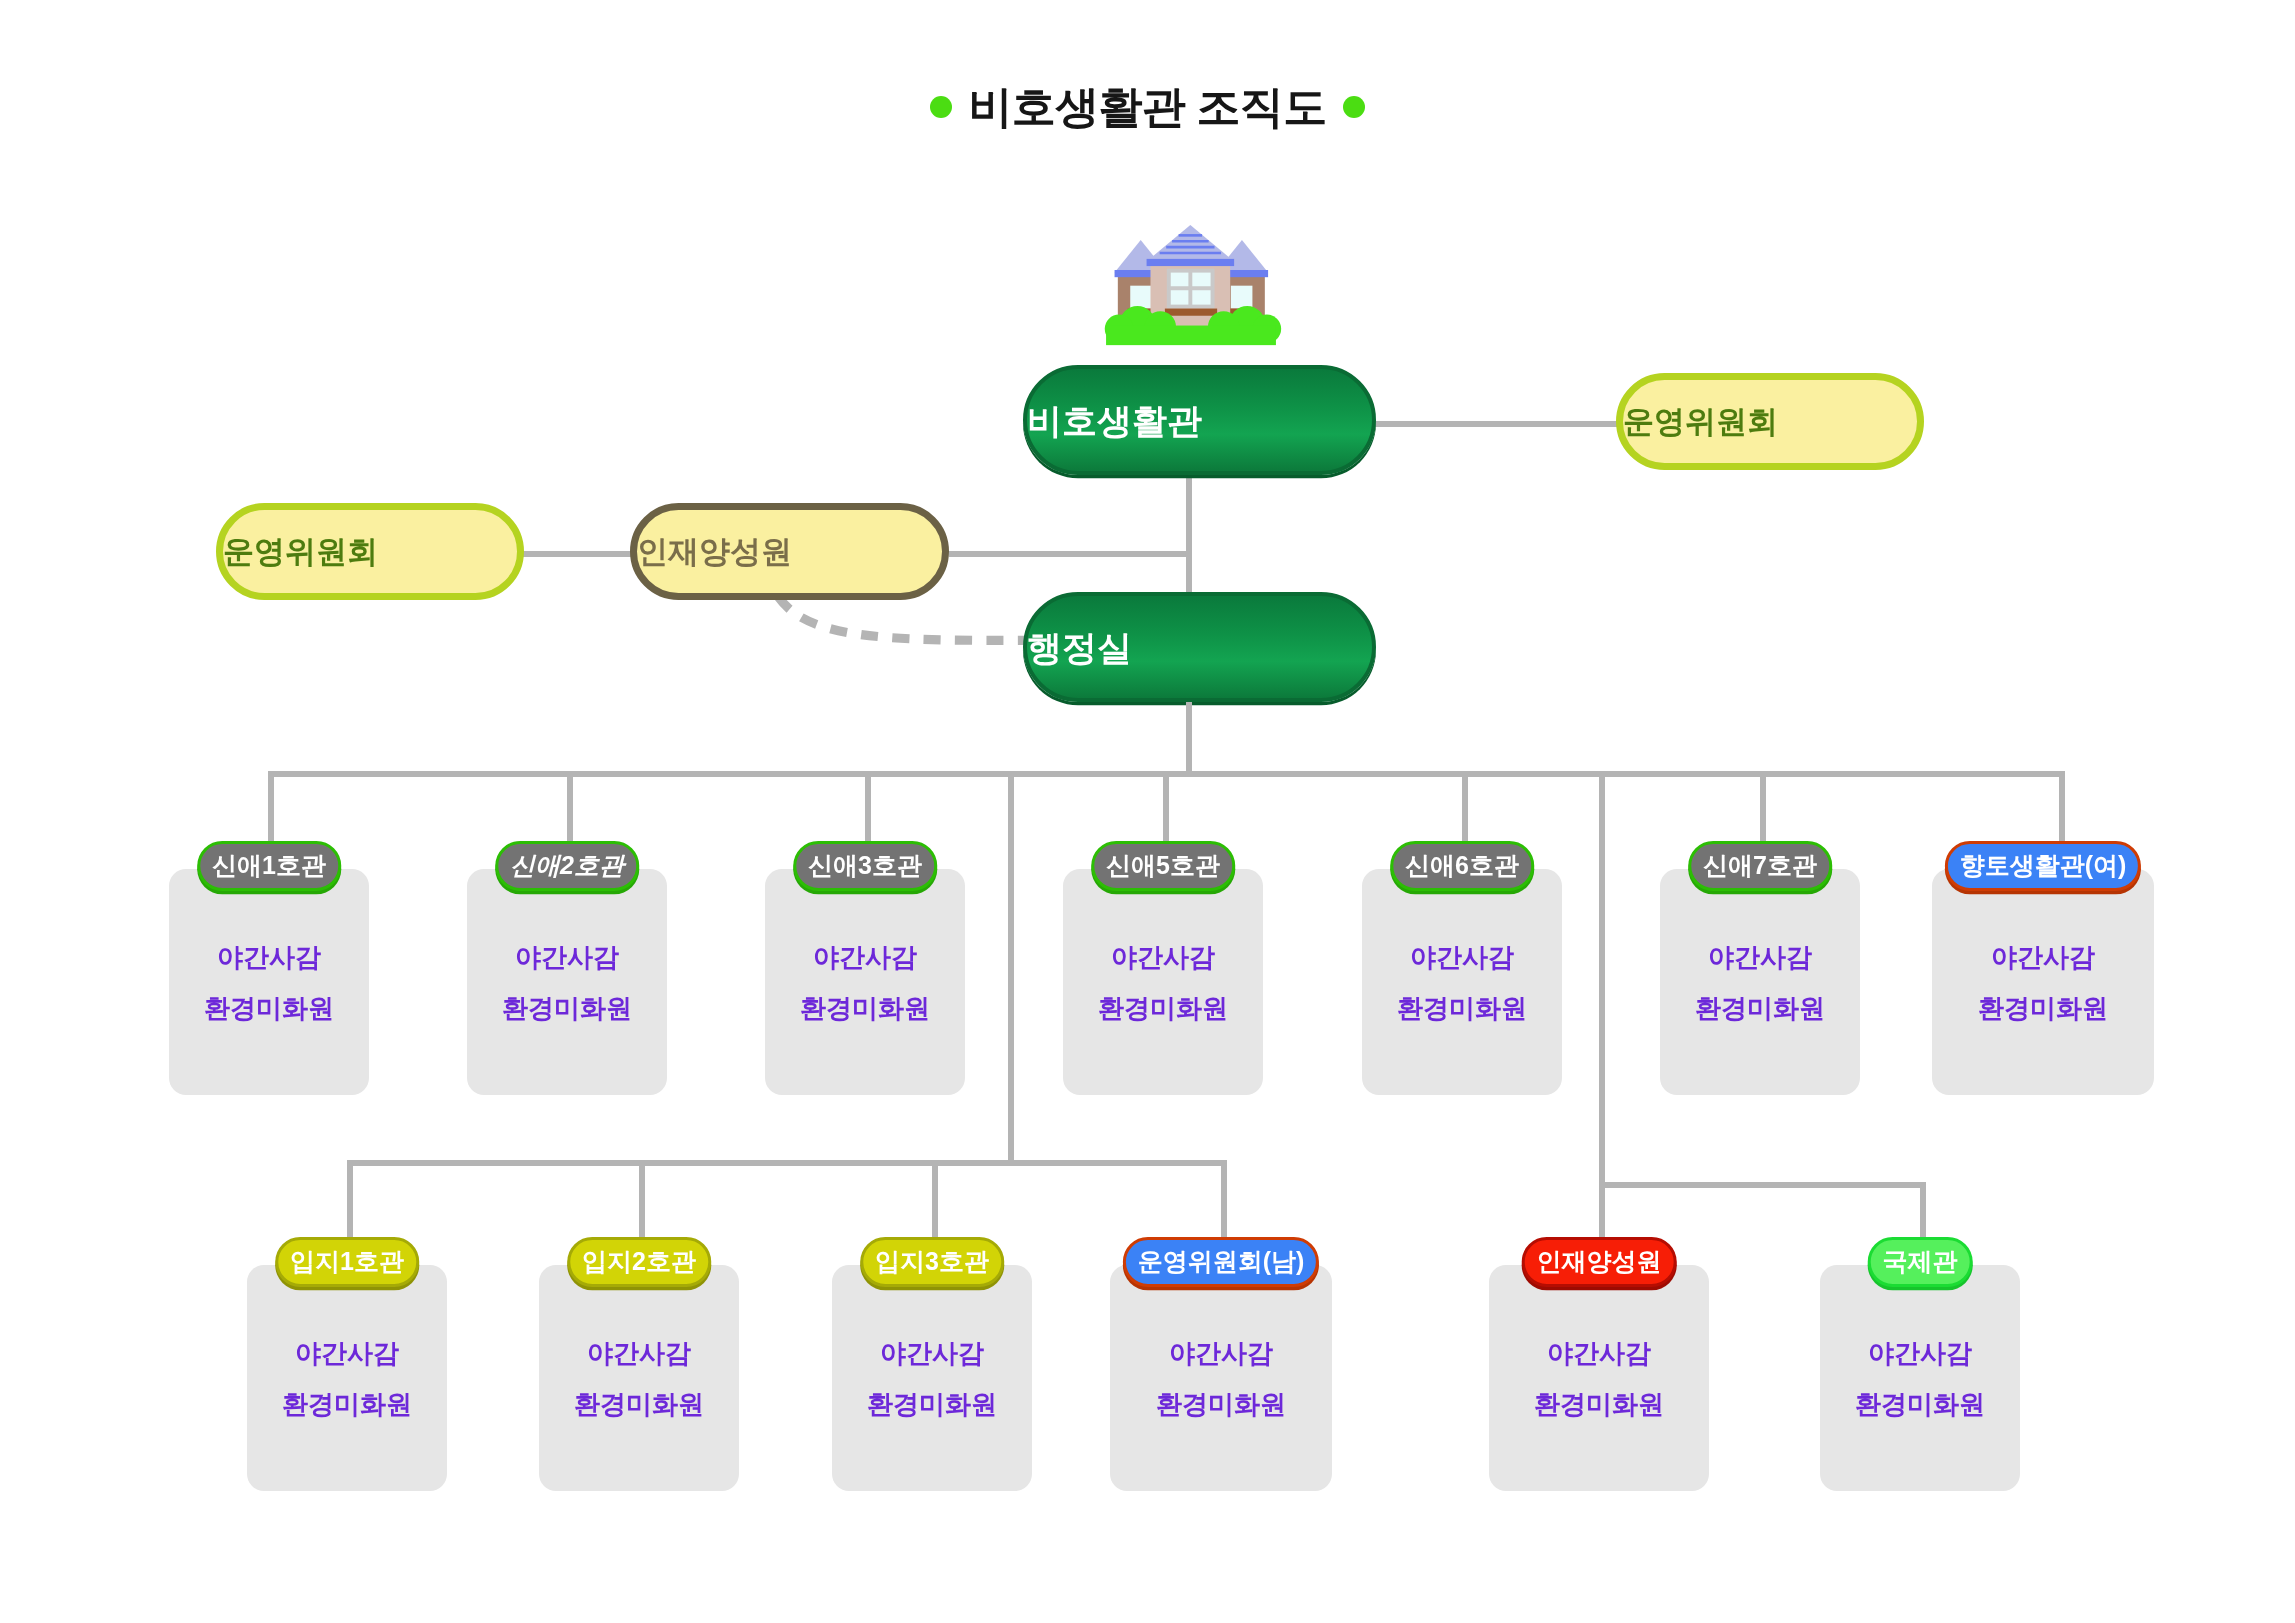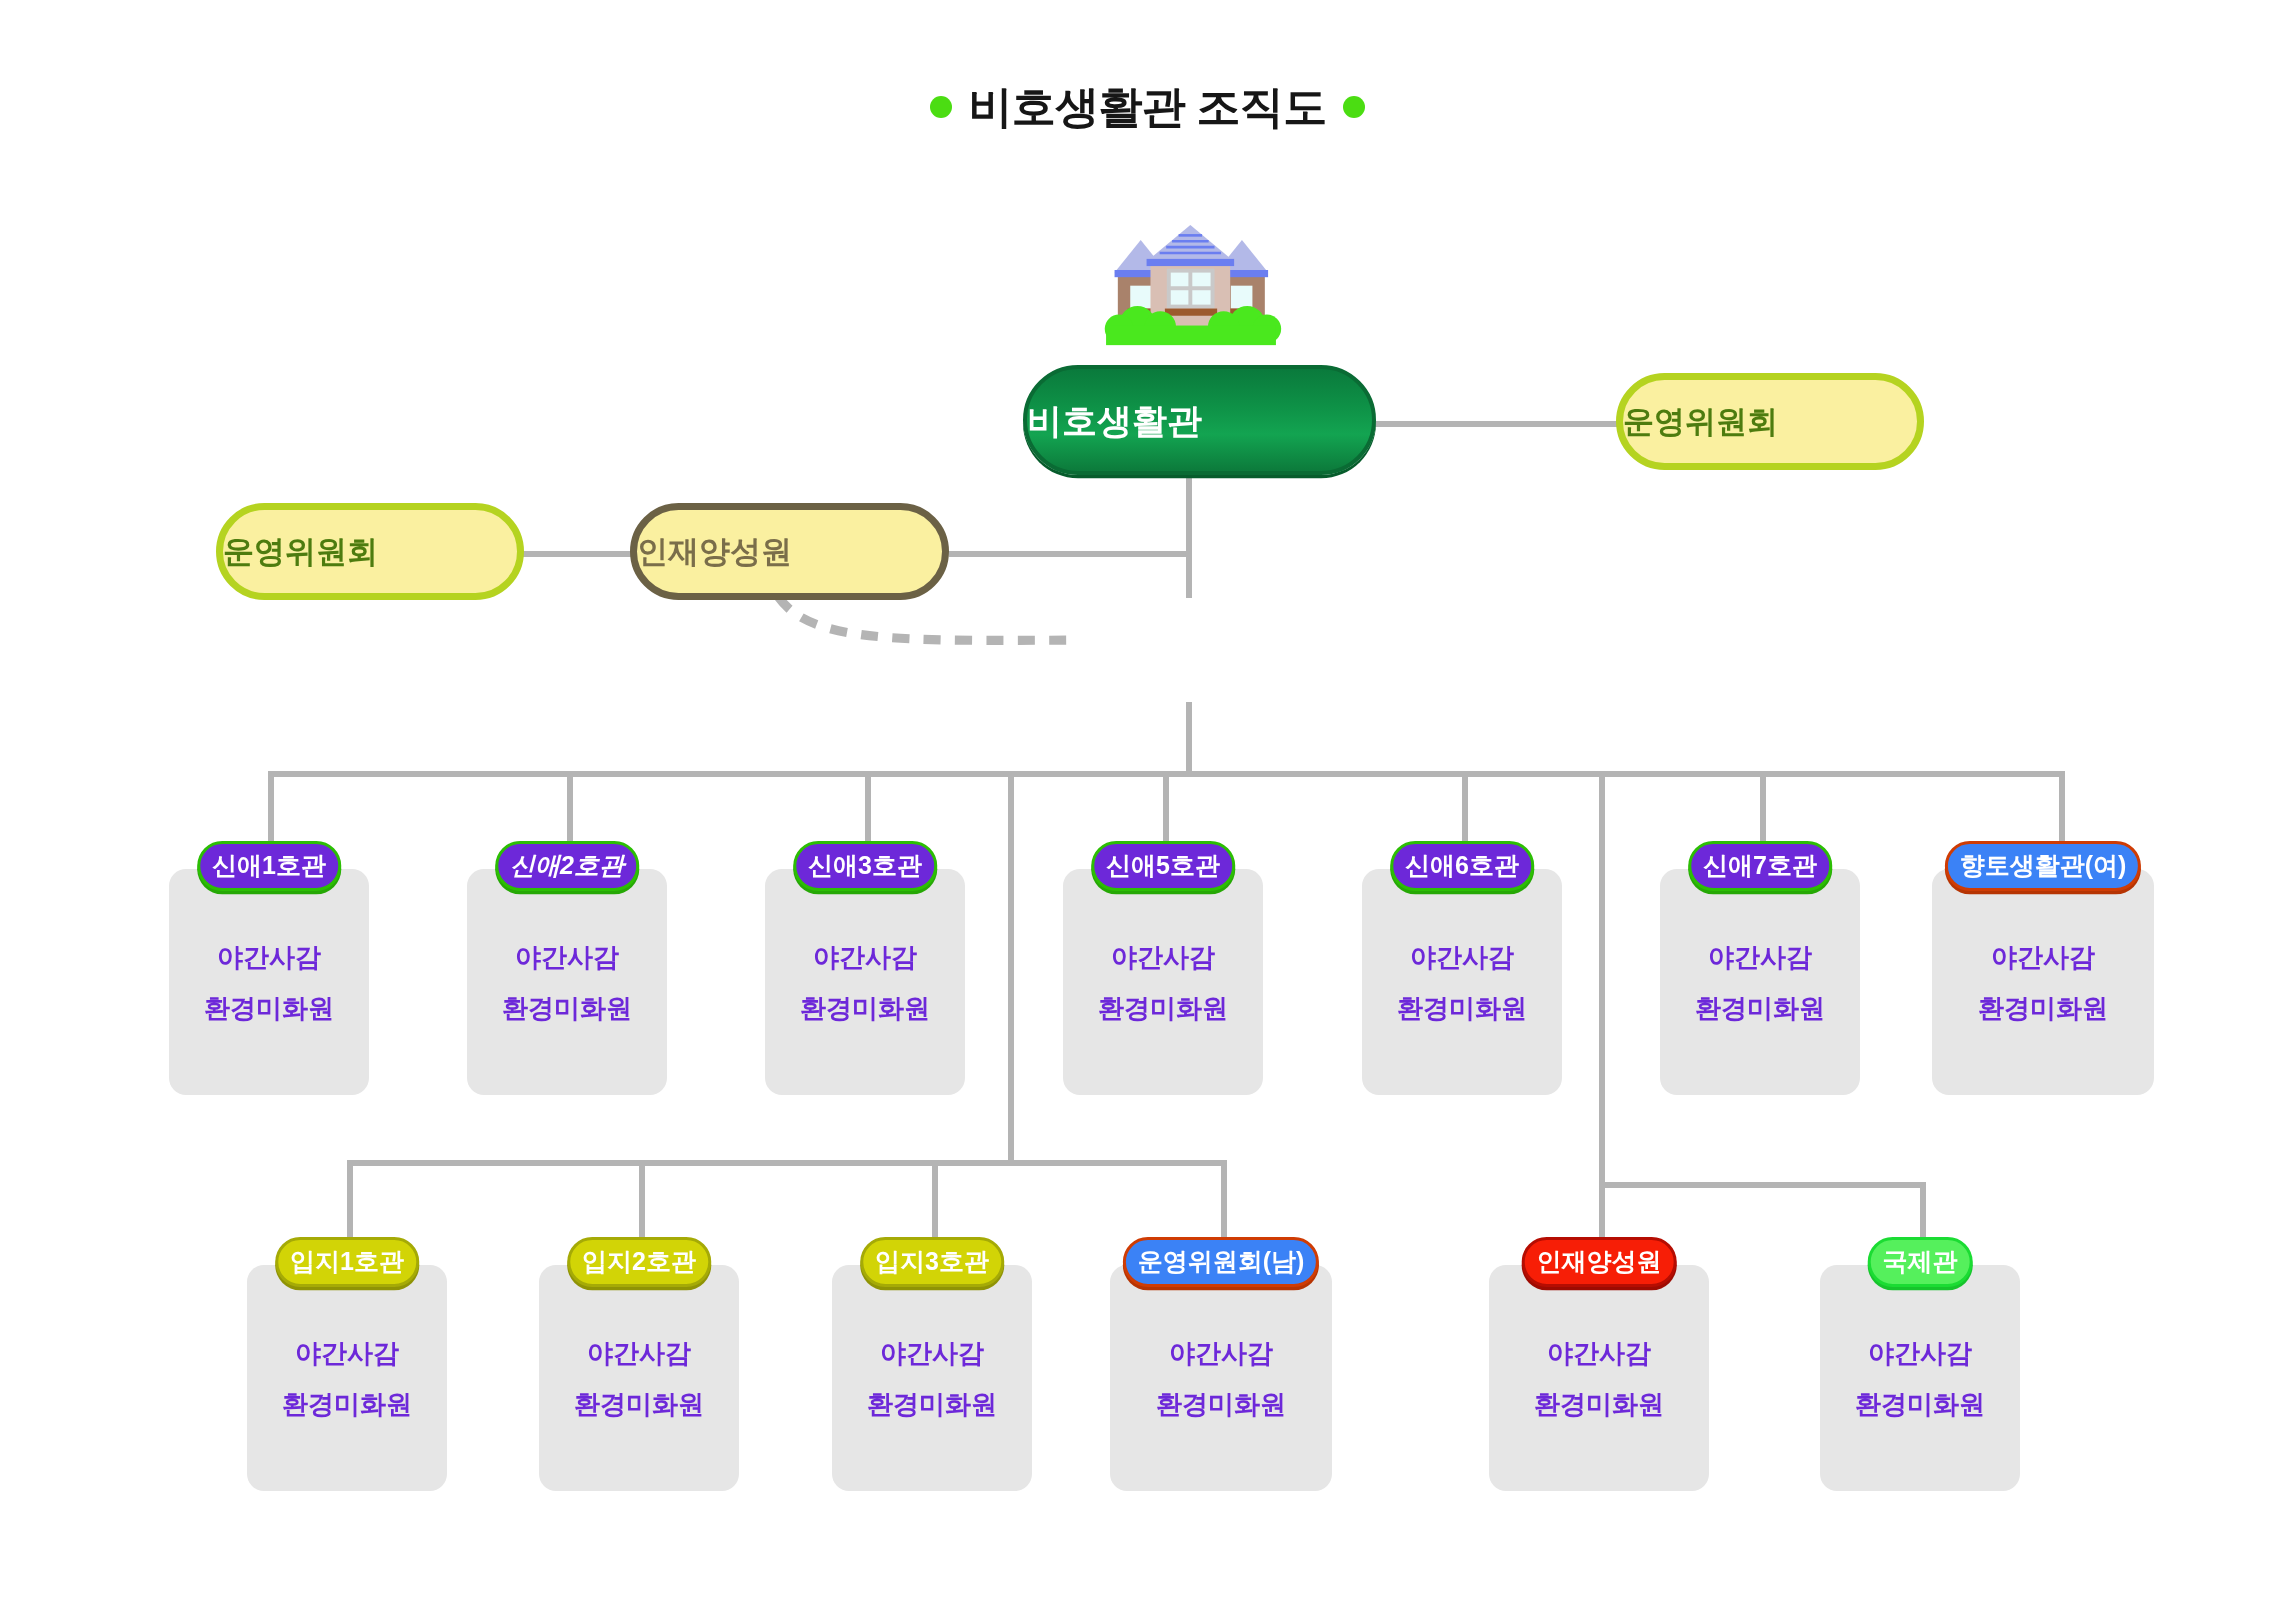--- a/index.html
+++ b/index.html
@@ -60,21 +60,21 @@
   .card-line{
     font-size:26px;font-weight:bold;color:#6d28d9;white-space:nowrap;line-height:1;
   }
   .card-head{
     position:absolute;left:50%;transform:translateX(-50%);top:0;
     box-sizing:border-box;height:50px;border-radius:654px;
     display:flex;align-items:center;justify-content:center;
     font-size:25px;font-weight:bold;color:#ffffff;white-space:nowrap;
     line-height:1;z-index:3;padding:0 11.8px;
   }
-  .head-lime   {background:#6d28d9;border:3.9px solid #2cbe04;box-shadow:0 3.3px 0 #26a805;}
+  .head-lime   {background:#737373;border:3.9px solid #2cbe04;box-shadow:0 3.3px 0 #26a805;}
   .head-olive  {background:#d2d406;border:3.9px solid #a5aa06;box-shadow:0 3.3px 0 #8f9305;}
   .head-orange {background:#3b82f6;border:3.9px solid #cf3c04;box-shadow:0 3.3px 0 #b63403;}
   .head-red    {background:#f71e06;border:3.9px solid #b50d02;box-shadow:0 3.3px 0 #9d0b02;}
   .head-mint   {background:#55f05c;border:3.9px solid #1bdc33;box-shadow:0 3.3px 0 #17c42c;}
 
   
   #house-icon{position:absolute;left:1093px;top:224px;width:196px;height:141px;}
 
   
   #dashed-link{position:absolute;left:739px;top:563px;width:340px;height:98px;}
@@ -142,20 +142,23 @@
   </svg>
 
   <div class="pill pill-green" style="left:1023px;top:365px;width:353px;height:110px;">
     <span>비호생활관</span>
   </div>
 
   <div class="pill pill-yellow" style="left:1616px;top:373px;width:308px;height:97px;">
     <span>운영위원회</span>
   </div>
 
+  <div class="pill pill-green" style="left:1023px;top:592px;width:353px;height:110px;">
+    <span>행정실</span>
+  </div>
 
   <div class="pill pill-yellow" style="left:216px;top:503px;width:308px;height:97px;">
     <span>운영위원회</span>
   </div>
 
   <div class="pill pill-brown" style="left:630px;top:503px;width:319px;height:97px;">
     <span>인재양성원</span>
   </div>
 
   <div class="conn v" style="left:1186px;top:702px;width:5.9px;height:72px;"></div>

